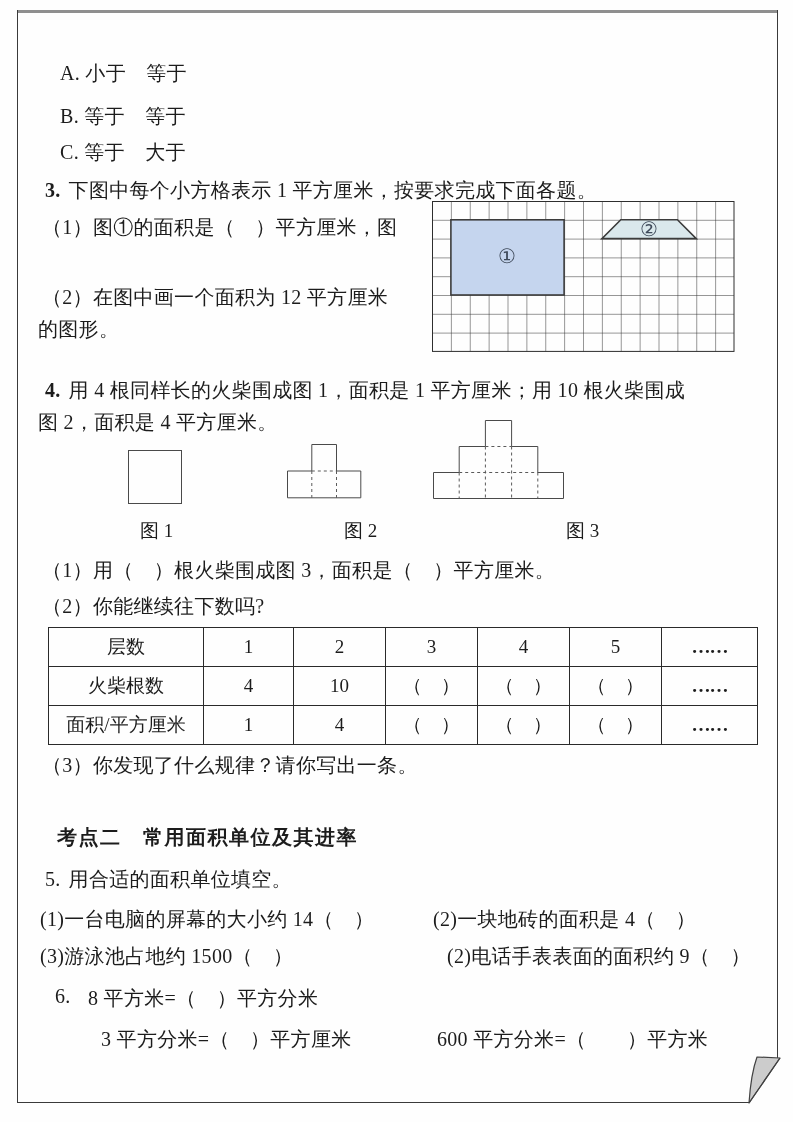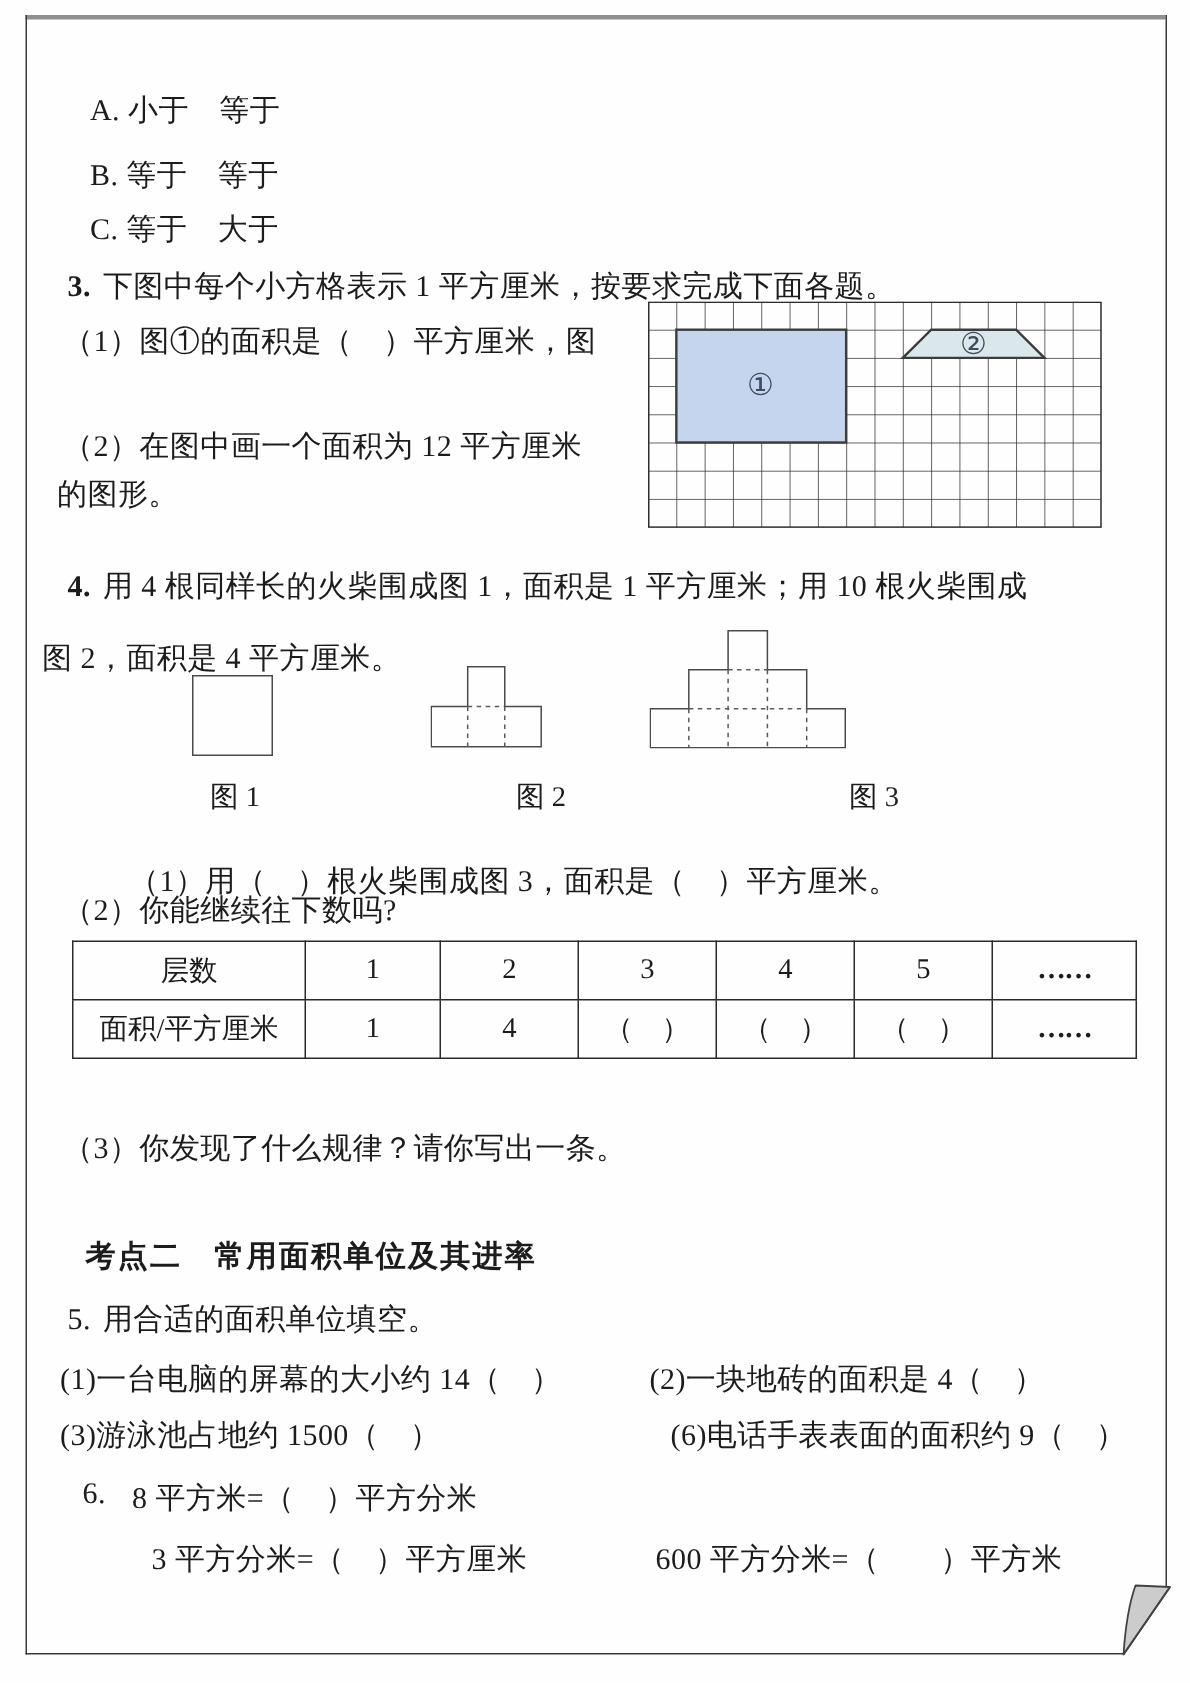--- a/index.html
+++ b/index.html
@@ -63,59 +63,68 @@
       <rect x="18.9" y="18.8" width="113.2" height="75.2" fill="#c5d5ee" stroke="#3c3c3c" stroke-width="1.6"></rect>
       <polygon points="188.8,18.8 245.4,18.8 264.3,37.6 169.9,37.6" fill="#dae8ec" stroke="#3c3c3c" stroke-width="1.6"></polygon>
     </svg>
     <span class="circlabel" style="left:55px;top:43px;">①</span>
     <span class="circlabel" style="left:197px;top:16px;">②</span>
   </div>
 
   <div class="line" style="left:45px;top:377px;">
     <span class="qnum">4.</span><span>用 4 根同样长的火柴围成图 1，面积是 1 平方厘米；用 10 根火柴围成</span>
   </div>
-  <div class="line" style="left:28px;top:409px;margin-top:16px;">图 2，面积是 4 平方厘米。</div>
+  <div class="line" style="left:38px;top:409px;">图 2，面积是 4 平方厘米。</div>
 
   <div style="position:absolute;left:128px;top:450px;width:52px;height:52px;border:1px solid #4a4a4a;"></div>
 
   <svg class="fig-svg" style="left:287px;top:444px;" width="75" height="55" viewBox="0 0 75 55">
     <path d="M24.8 0.5 H49.5 V27 H73.8 V53.8 H0.5 V27 H24.8 Z" fill="none" stroke="#4a4a4a" stroke-width="1"></path>
     <path d="M24.8 27 H49.5 M24.8 27 V53.8 M49.5 27 V53.8" fill="none" stroke="#5a5a5a" stroke-width="1" stroke-dasharray="3,3"></path>
   </svg>
 
   <svg class="fig-svg" style="left:433px;top:420px;" width="131" height="79" viewBox="0 0 131 79">
     <path d="M52.4 0.5 H78.6 V26.5 H104.8 V52.5 H130.5 V78.5 H0.5 V52.5 H26.2 V26.5 H52.4 Z" fill="none" stroke="#4a4a4a" stroke-width="1"></path>
     <path d="M52.4 26.5 H78.6 M26.2 52.5 H104.8 M26.2 52.5 V78.5 M52.4 26.5 V78.5 M78.6 26.5 V78.5 M104.8 52.5 V78.5" fill="none" stroke="#5a5a5a" stroke-width="1" stroke-dasharray="3,3"></path>
   </svg>
 
   <div class="figlabel" style="left:140px;top:518px;">图 1</div>
   <div class="figlabel" style="left:344px;top:518px;">图 2</div>
   <div class="figlabel" style="left:566px;top:518px;">图 3</div>
 
-  <div class="line" style="left:42px;top:574px;margin-left:44px;">（1）用（　）根火柴围成图 3，面积是（　）平方厘米。</div>
+  <div class="line" style="left:42px;top:557px;">（1）用（　）根火柴围成图 3，面积是（　）平方厘米。</div>
   <div class="line" style="left:42px;top:593px;">（2）你能继续往下数吗?</div>
 
   <table class="mtable">
     <colgroup>
       <col style="width:155px">
         <col style="width:90px">
         <col style="width:92px">
         <col style="width:92px">
         <col style="width:92px">
         <col style="width:92px">
         <col style="width:96px">
     </colgroup>
     <tbody>
         <tr>
       <td>层数</td>
       <td>1</td>
       <td>2</td>
       <td>3</td>
       <td>4</td>
       <td>5</td>
+      <td class="dots">……</td>
+    </tr>
+    <tr>
+      <td>火柴根数</td>
+      <td>4</td>
+      <td>10</td>
+      <td>（　）</td>
+      <td>（　）</td>
+      <td>（　）</td>
       <td class="dots">……</td>
     </tr>
     <tr>
       <td>面积/平方厘米</td>
       <td>1</td>
       <td>4</td>
       <td>（　）</td>
       <td>（　）</td>
       <td>（　）</td>
       <td class="dots">……</td>
@@ -126,21 +135,21 @@
   <div class="line" style="left:42px;top:752px;">（3）你发现了什么规律？请你写出一条。</div>
 
   <div class="line heading" style="left:57px;top:824px;">考点二　常用面积单位及其进率</div>
 
   <div class="line" style="left:45px;top:866px;">
     <span class="qnum normal">5.</span><span>用合适的面积单位填空。</span>
   </div>
   <div class="line" style="left:40px;top:906px;">(1)一台电脑的屏幕的大小约 14（　）</div>
   <div class="line" style="left:433px;top:906px;">(2)一块地砖的面积是 4（　）</div>
   <div class="line" style="left:40px;top:943px;">(3)游泳池占地约 1500（　）</div>
-  <div class="line" style="left:447px;top:943px;">(6)电话手表表面的面积约 9（　）</div>
+  <div class="line" style="left:447px;top:943px;">(2)电话手表表面的面积约 9（　）</div>
 
   <div class="line" style="left:55px;top:985px;">6.</div>
   <div class="line" style="left:88px;top:985px;">8 平方米=（　）平方分米</div>
   <div class="line" style="left:101px;top:1026px;">3 平方分米=（　）平方厘米</div>
   <div class="line" style="left:437px;top:1026px;">600 平方分米=（　　）平方米</div>
 
   <svg style="position:absolute;left:725px;top:1040px;" width="60" height="70" viewBox="0 0 60 70">
     <path d="M24 63 C25 48 27 31 32 17 L55 18 Z" fill="#cccccc" stroke="#424242" stroke-width="1.2" stroke-linejoin="round"></path>
     <path d="M55 18 L24 63" fill="none" stroke="#424242" stroke-width="1.2"></path>
   </svg>

